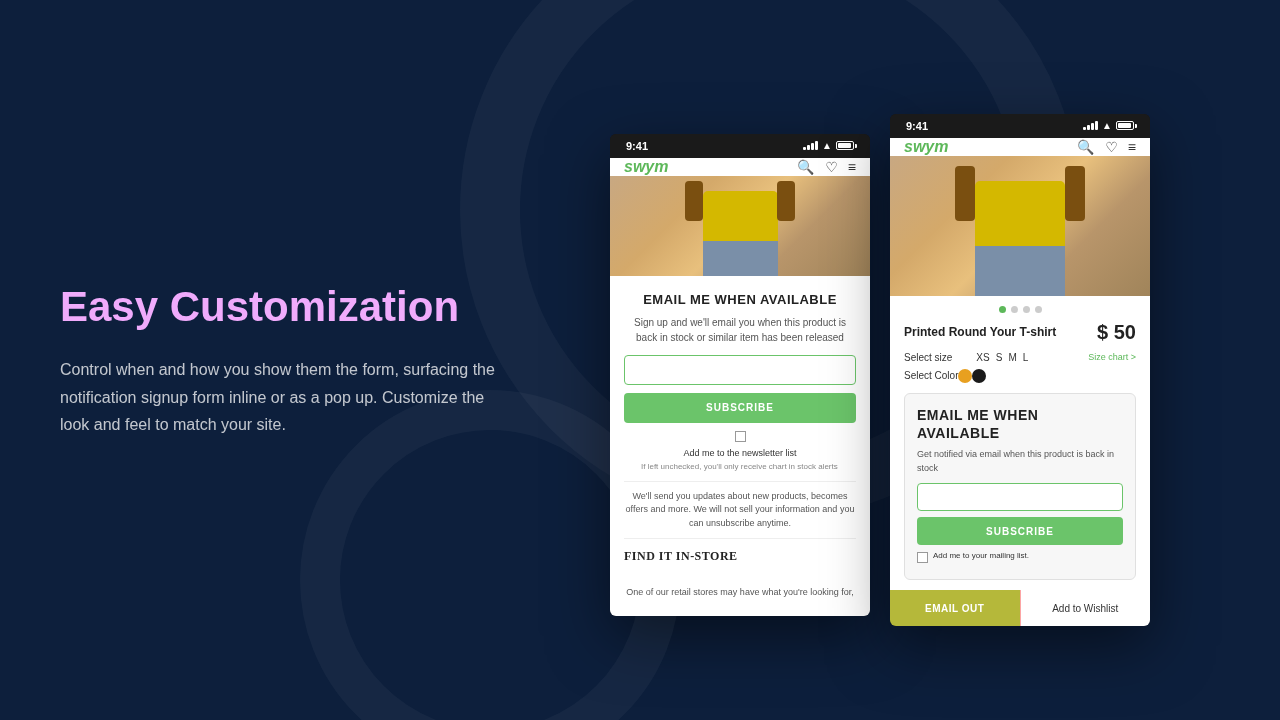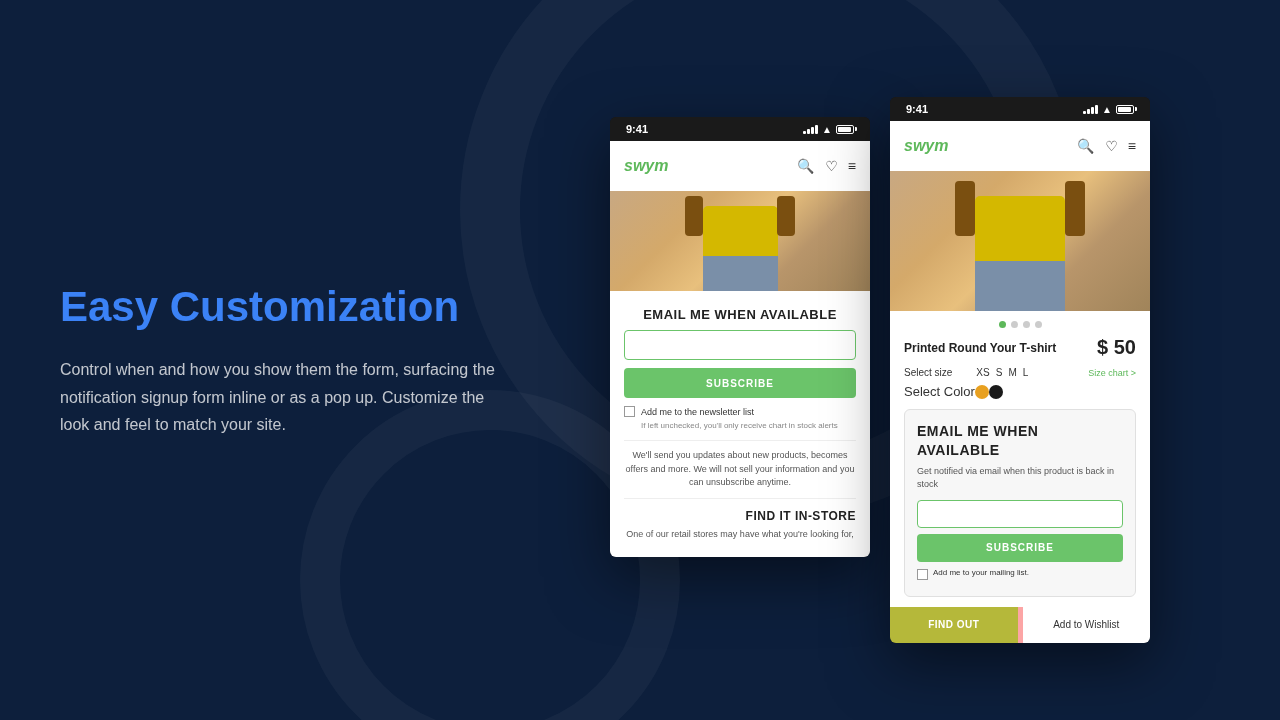--- a/index.html
+++ b/index.html
@@ -48,21 +48,21 @@
     
     .left-section {
       flex: 0 0 480px;
       color: white;
       padding-right: 40px;
     }
 
     .main-title {
       font-size: 42px;
       font-weight: 600;
-      color: #3b82f6;
+      color: #f0abfc;
       line-height: 1.2;
       margin-bottom: 24px;
     }
 
     .main-description {
       font-size: 16px;
       color: rgba(255,255,255,0.75);
       line-height: 1.7;
     }
 
@@ -161,21 +161,21 @@
       background: white;
       border-radius: 1px;
     }
 
     
     .app-header {
       background: white;
       display: flex;
       justify-content: space-between;
       align-items: center;
-      padding: 16px 14px;
+      padding: 0 14px;
     }
 
     .app-logo {
       font-size: 16px;
       font-weight: 700;
       color: #5db85a;
       font-style: italic;
     }
 
     .header-icons {
@@ -244,20 +244,21 @@
       letter-spacing: 1px;
       cursor: pointer;
       margin-bottom: 8px;
     }
 
     .newsletter-row {
       display: flex;
       align-items: center;
       gap: 6px;
       margin-bottom: 4px;
+      flex-direction: column;
     }
 
     .newsletter-checkbox {
       width: 11px;
       height: 11px;
       border: 1px solid #999;
       flex-shrink: 0;
     }
 
     .newsletter-label {
@@ -277,26 +278,27 @@
       font-size: 9px;
       color: #555;
       line-height: 1.5;
       padding: 8px 0;
       border-top: 1px solid #eee;
       border-bottom: 1px solid #eee;
       margin-bottom: 10px;
     }
 
     .find-store-title {
-      text-align: right;
+      text-align: left;
       font-size: 12px;
       font-weight: 700;
       letter-spacing: 0.5px;
       color: #222;
-      margin-bottom: 5px;
+      margin-bottom: 22px;
+      font-family: Liberation Serif, serif;
     }
 
     .find-store-desc {
       text-align: center;
       font-size: 9px;
       color: #555;
       line-height: 1.5;
     }
 
     
@@ -367,21 +369,21 @@
       color: #5db85a;
       font-size: 9px;
       margin-left: auto;
     }
 
     .color-row {
       display: flex;
       align-items: center;
       gap: 0;
       margin-bottom: 10px;
-      font-size: 13px;
+      font-size: 10px;
       color: #333;
     }
 
     .color-swatch {
       width: 14px;
       height: 14px;
       border-radius: 50%;
     }
 
     .color-orange { background: #e8a020; }
@@ -481,21 +483,21 @@
       letter-spacing: 0.5px;
       cursor: pointer;
     }
 
     .wishlist-btn {
       flex: 1;
       height: 36px;
       background: white;
       color: #333;
       border: none;
-      border-left: 5px solid #fca5a5;
+      border-left: 1px solid #fca5a5;
       font-size: 10px;
       font-weight: 500;
       cursor: pointer;
     }
 
     
     .product-image-right {
       width: 100%;
       height: 140px;
       background: linear-gradient(135deg, #c8a882 0%, #d4a96a 30%, #e8c07d 50%, #b8956a 70%, #a0845a 100%);
@@ -560,20 +562,21 @@
               <div style="width:18px;height:40px;background:#7a4f10;border-radius:4px;"></div>
             </div>
             <div style="width:75px;height:50px;background:#d4b800;border-radius:5px 5px 0 0;margin:0 auto;margin-top:10px;"></div>
           </div>
           <div style="width:75px;height:35px;background:#7a8fa8;"></div>
         </div>
       </div>
 
       <div class="form-panel">
         <div class="form-title">EMAIL ME WHEN AVAILABLE</div>
+        <div class="form-description">Sign up and we'll email you when this product is back in stock or similar item has been released</div>
         <input class="email-input" type="email" style="">
         <button class="subscribe-btn">SUBSCRIBE</button>
         <div class="newsletter-row">
           <div class="newsletter-checkbox"></div>
           <span class="newsletter-label">Add me to the newsletter list</span>
         </div>
         <div class="newsletter-hint">If left unchecked, you'll only receive chart in stock alerts</div>
         <div class="promo-text">We'll send you updates about new products, becomes offers and more. We will not sell your information and you can unsubscribe anytime.</div>
         <div class="find-store-title">FIND IT IN-STORE</div>
         <div class="find-store-desc">One of our retail stores may have what you're looking for,</div>
@@ -657,19 +660,19 @@
           <input class="widget-input" type="email" style="">
           <button class="widget-subscribe-btn">SUBSCRIBE</button>
           <div class="widget-mailing-row">
             <div class="widget-checkbox"></div>
             <span class="widget-mailing-label">Add me to your mailing list.</span>
           </div>
         </div>
       </div>
 
       <div class="action-bar">
-        <button class="sold-out-btn">FIND OUT</button>
+        <button class="sold-out-btn">EMAIL OUT</button>
         <button class="wishlist-btn">Add to Wishlist</button>
       </div>
     </div>
 
   </div>
 </div>
 
 </body></html>

